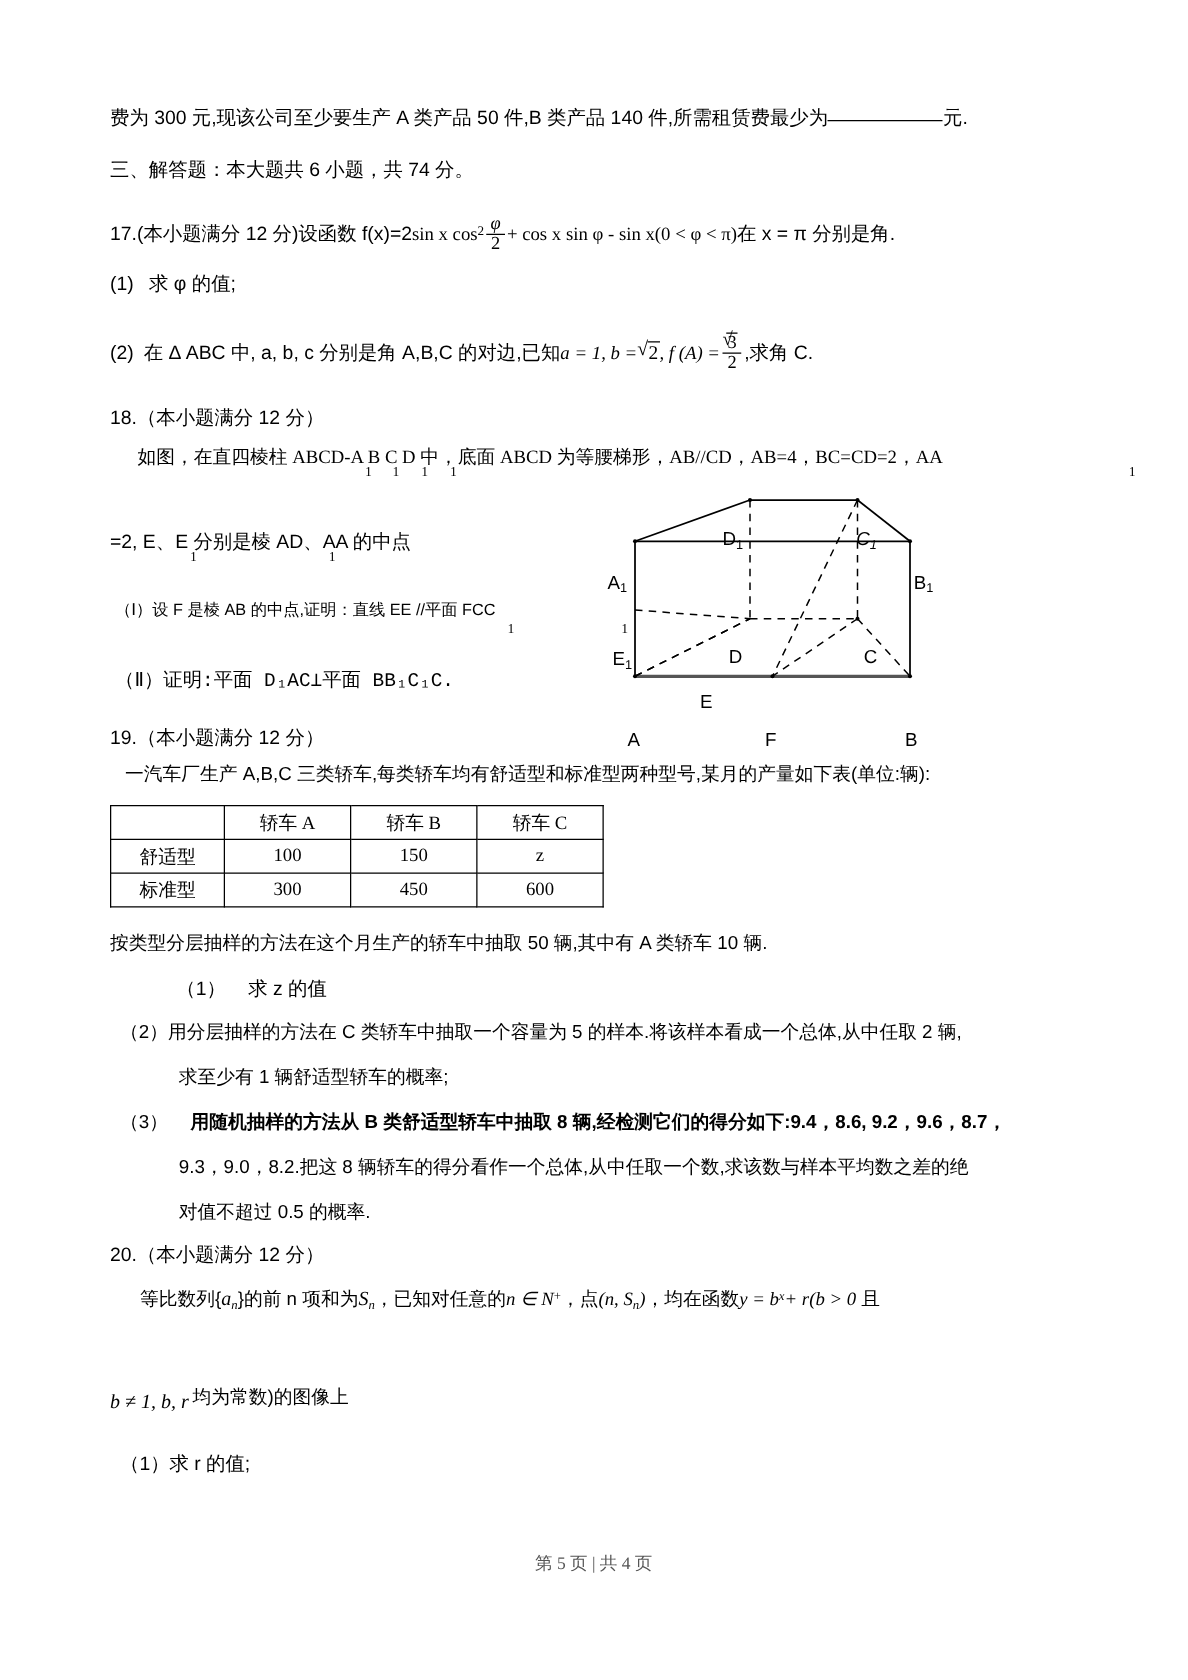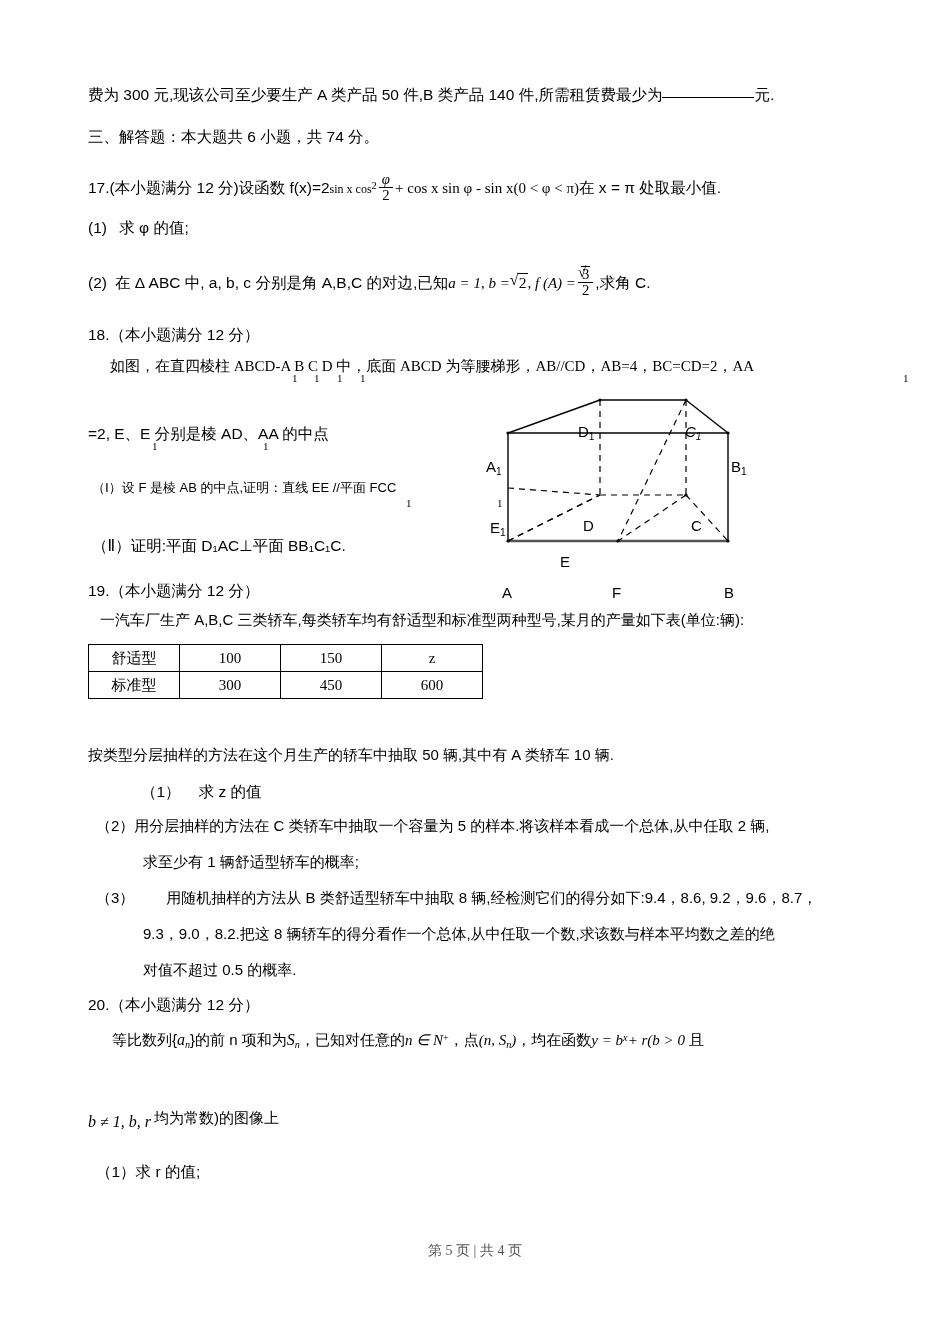--- a/index.html
+++ b/index.html
@@ -115,24 +115,24 @@
 
 <div class="page">
 
   <div class="line sans" style="left:88px; top:86px; font-size:15.5px;">
     <span>费为 300 元,现该公司至少要生产 A 类产品 50 件,B 类产品 140 件,所需租赁费最少为</span><span class="blank-fill"></span><span>元.</span>
   </div>
 
   <div class="line sans" style="left:88px; top:128px; font-size:15.5px;">三、解答题：本大题共 6 小题，共 74 分。</div>
 
   <div class="line" style="left:88px; top:172px; font-size:15.5px;">
-    <span class="sans">17.(本小题满分 12 分)设函数 f(x)=2</span><span class="mr" style="font-size:12px;">sin x cos</span><sup class="mr">2</sup><span class="frac mi">
+    <span class="sans">17.(本小题满分 12 分)设函数 f(x)=2</span><span class="mr" style="font-size:15px;">sin x cos</span><sup class="mr">2</sup><span class="frac mi">
         <span class="num">φ</span>
         <span class="den mr">2</span>
-    </span><span class="mr" style="font-size:15px;">+ cos x sin φ -  sin x(0 &lt; φ &lt; π)</span><span class="sans" style="font-size:15.5px;">在 x = π 处取最小值.</span>
+    </span><span class="mr" style="font-size:15px;">+ cos x sin φ -  sin x(0 &lt; φ &lt; π)</span><span class="sans" style="font-size:15.5px;">在 x = π 分别是角.</span>
   </div>
 
   <div class="line sans" style="left:88px; top:219px;">
     <span>(1)</span>
     <span style="margin-left:8px;">求 φ 的值;</span>
   </div>
 
   <div class="line sans" style="left:88px; top:266px;">
     <span>(2)</span><span style="margin-left:8px;">在 Δ ABC 中, a, b, c 分别是角 A,B,C 的对边,已知</span><span class="mi" style="font-size:15px;">a = 1, b =</span><span class="sqrt mr"><span>2</span></span><span class="mi" style="font-size:15px;">, f (A) =</span><span class="frac">
         <span class="num sqrt mr"><span>3</span></span>
@@ -151,21 +151,21 @@
   <div class="line" style="left:903px; top:372px; font-size:11px;">1</div>
 
   <div class="line sans" style="left:88px; top:425px; font-size:15.5px;">=2, E、E  分别是棱 AD、AA  的中点</div>
   <div class="line" style="left:152px; top:440px; font-size:11px;">1</div>
   <div class="line" style="left:263px; top:440px; font-size:11px;">1</div>
 
   <div class="line sans" style="left:92px; top:481px; font-size:13px;">（Ⅰ）设 F 是棱 AB 的中点,证明：直线 EE  //平面 FCC</div>
   <div class="line" style="left:406px; top:497px; font-size:11px;">1</div>
   <div class="line" style="left:497px; top:497px; font-size:11px;">1</div>
 
-  <div class="line sans" style="left:92px; top:537px; font-size:15.5px;">（Ⅱ）证明:平面 D₁AC⊥平面 BB₁C₁C.</div>
+  <div class="line sans" style="left:92px; top:537px; font-size:15.5px;font-family:Liberation Mono, monospace;">（Ⅱ）证明:平面 D₁AC⊥平面 BB₁C₁C.</div>
 
   <div class="figure">
     <svg width="290" height="185" viewBox="0 0 290 185">
 
       <g stroke="#000" stroke-width="1.4" fill="none">
         <path d="M30,55 L122,22"></path>
         <path d="M122,22 L208,22"></path>
         <path d="M208,22 L250,55"></path>
         <path d="M30,55 L250,55"></path>
         <path d="M30,55 L30,163"></path>
@@ -216,20 +216,26 @@
     <div class="fig-label" style="left:134px; top:163px;"><span>F</span></div>
     <div class="fig-label" style="left:246px; top:163px;"><span>B</span></div>
   </div>
 
   <div class="line sans" style="left:88px; top:582px;text-align:right;">19.（本小题满分 12 分）</div>
 
   <div class="line sans" style="left:100px; top:612px; font-size:15px;">一汽车厂生产 A,B,C 三类轿车,每类轿车均有舒适型和标准型两种型号,某月的产量如下表(单位:辆):</div>
 
   <table class="car-table" style="left:88px; top:644px;">
     <tbody>
+        <tr>
+      <td class="c0"></td>
+      <td class="c1">轿车 A</td>
+      <td class="c2">轿车 B</td>
+      <td class="c3">轿车 C</td>
+    </tr>
     <tr>
       <td class="c0">舒适型</td>
       <td class="c1">100</td>
       <td class="c2">150</td>
       <td class="c3">z</td>
     </tr>
     <tr>
       <td class="c0">标准型</td>
       <td class="c1">300</td>
       <td class="c2">450</td>
@@ -243,21 +249,21 @@
   <div class="line sans" style="left:96px; top:783px; font-size:15.5px;margin-left:45px;">
     <span>（1）</span><span style="margin-left:18px;">求 z 的值</span>
   </div>
 
   <div class="line sans" style="left:96px; top:818px; font-size:15px;">
     <span>（2）</span><span style="">用分层抽样的方法在 C 类轿车中抽取一个容量为 5 的样本.将该样本看成一个总体,从中任取 2 辆,</span>
   </div>
   <div class="line sans" style="left:143px; top:854px; font-size:15px;">求至少有 1 辆舒适型轿车的概率;</div>
 
   <div class="line sans" style="left:96px; top:890px; font-size:15px;">
-    <span>（3）</span><span style="margin-left:32px;">用随机抽样的方法从 B 类舒适型轿车中抽取 8 辆,经检测它们的得分如下:9.4，8.6, 9.2，9.6，8.7，</span>
+    <span>（3）</span><span style="margin-left:18px;font-weight:bold;">用随机抽样的方法从 B 类舒适型轿车中抽取 8 辆,经检测它们的得分如下:9.4，8.6, 9.2，9.6，8.7，</span>
   </div>
   <div class="line sans" style="left:143px; top:926px; font-size:15px;">9.3，9.0，8.2.把这 8 辆轿车的得分看作一个总体,从中任取一个数,求该数与样本平均数之差的绝</div>
   <div class="line sans" style="left:143px; top:962px; font-size:15px;">对值不超过 0.5 的概率.</div>
 
   <div class="line sans" style="left:88px; top:996px; font-size:15.5px;">20.（本小题满分 12 分）</div>
 
   <div class="line" style="left:112px; top:1031px; font-size:15px;">
     <span class="sans">等比数列{</span><span class="mi" style="font-size:16px;">a</span><sub class="mi">n</sub><span class="sans">}的前 n 项和为</span><span class="mi" style="font-size:16px;">S</span><sub class="mi">n</sub><span class="sans">，已知对任意的</span><span class="mi" style="font-size:15px;">n ∈ N</span><sup class="mr">+</sup><span class="sans">，点</span><span class="mi" style="font-size:15px;">(n, S</span><sub class="mi">n</sub><span class="mi" style="font-size:15px;">)</span><span class="sans">，均在函数</span><span class="mi" style="font-size:15px;">y = b</span><sup class="mi">x</sup><span class="mi" style="font-size:15px;">+ r(b &gt; 0</span><span class="sans" style="margin-left:4px;">且</span>
   </div>
 

